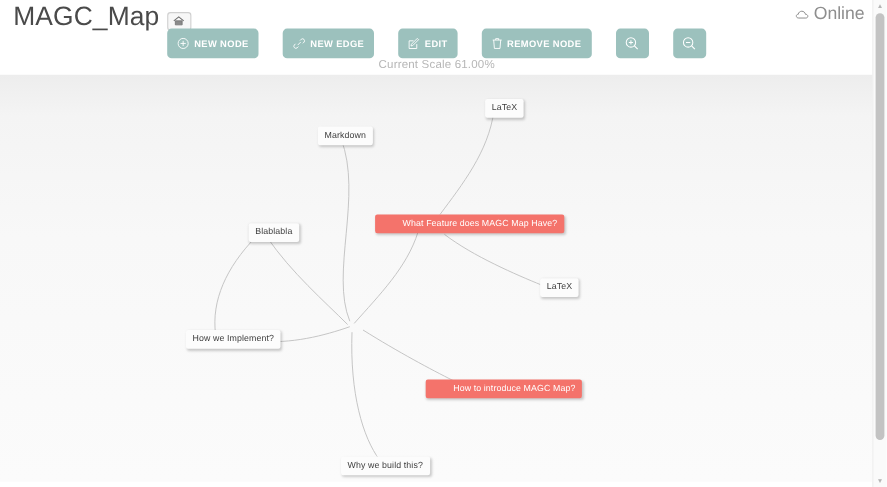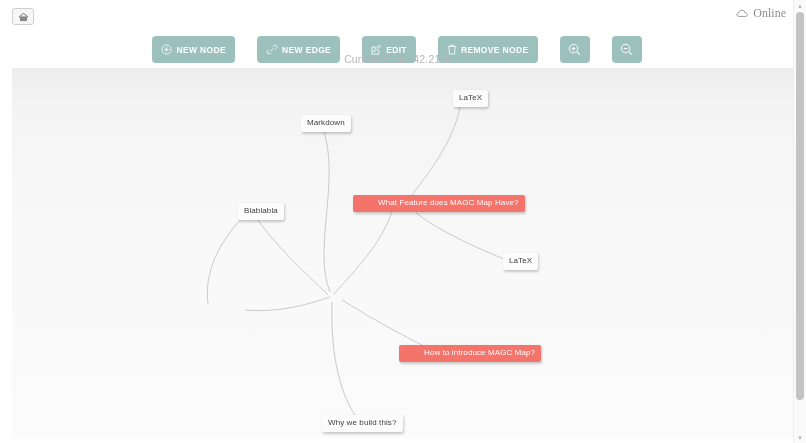--- a/index.html
+++ b/index.html
@@ -68,32 +68,31 @@
 
   
   .online-badge {
     position: absolute;
     right: 8px;
     top: 7px;
     display: flex;
     align-items: center;
     gap: 4px;
     color: #8e8e8e;
-    font-size: 12px;
+    font-size: 16px;
     line-height: 12px;
     white-space: nowrap;
-    font-family: Liberation Serif, serif;
   }
   .online-badge svg { display: block; }
 
   
   .toolbar {
     position: absolute;
     left: 0;
-    top: 36px;
+    top: 26px;
     width: 794px;
     display: flex;
     justify-content: center;
     align-items: flex-end;
     gap: 22px;
   }
   .tool-btn {
     height: 27px;
     background: #9cc1bd;
     border: none;
@@ -122,21 +121,21 @@
     width: 794px;
     text-align: center;
     font-size: 10.5px;
     color: #b6b6b6;
     letter-spacing: 0.15px;
   }
 
   
   .canvas {
     position: absolute;
-    left: 12px;
+    left: 0;
     top: 68px;
     width: 794px;
     height: 370px;
     background: linear-gradient(180deg, #ededed 0%, #f4f4f4 10%, #f8f8f8 40%, #fbfbfb 100%);
     overflow: hidden;
   }
   .canvas-svg {
     position: absolute;
     left: 0; top: 0;
     width: 794px;
@@ -201,20 +200,21 @@
   }
 </style>
 </head>
 <body>
 
 <div id="app">
 
   <div class="header">
 
     <div class="title-row">
+      <div class="app-title">MAGC_Map</div>
       <div class="home-btn">
         <span>
           <svg width="11" height="10" viewBox="0 0 11 10">
             <path d="M1 5 L5.5 1.4 L10 5" fill="none" stroke="#6f6f6f" stroke-width="1"></path>
             <path d="M2.4 4.9 L2.4 8.6 L8.6 8.6 L8.6 4.9 Z" fill="#8a8a8a" stroke="#6f6f6f" stroke-width="0.7"></path>
           </svg>
         </span>
       </div>
     </div>
 
@@ -289,21 +289,21 @@
           <svg width="13" height="13" viewBox="0 0 14 14">
             <circle cx="6" cy="6" r="4.6" fill="none" stroke="#ffffff" stroke-width="1"></circle>
             <path d="M3.9 6 L8.1 6" stroke="#ffffff" stroke-width="1"></path>
             <path d="M9.4 9.4 L12.6 12.6" stroke="#ffffff" stroke-width="1.1"></path>
           </svg>
         </span>
       </button>
 
     </div>
 
-    <div class="scale-label">Current Scale 42.21%</div>
+    <div class="scale-label">Current Scale 61.00%</div>
   </div>
 
   <div class="canvas">
 
     <svg class="canvas-svg" viewBox="0 0 794 375">
       <g fill="none" stroke="#c4c4c4" stroke-width="0.9">
 
         <path d="M449 33 C444 70, 420 100, 400 127"></path>
 
         <path d="M310 58 C330 110, 300 180, 318 224"></path>
@@ -322,20 +322,21 @@
 
         <path d="M320 234 C318 290, 330 330, 345 350"></path>
       </g>
     </svg>
 
     <div class="node white" style="left:441px; top:22px;">LaTeX</div>
     <div class="node white" style="left:289px; top:47px;">Markdown</div>
     <div class="node red" style="left:341px; top:127px;">What Feature does MAGC Map Have?</div>
     <div class="node white" style="left:226px; top:135px;">Blablabla</div>
     <div class="node white" style="left:491px; top:185px;">LaTeX</div>
+    <div class="node white" style="left:169px; top:232px;">How we Implement?</div>
     <div class="node red" style="left:387px; top:277px;">How to introduce MAGC Map?</div>
     <div class="node white" style="left:310px; top:347px;">Why we build this?</div>
 
   </div>
 </div>
 
 <div class="scrollbar">
   <div class="sb-arrow up">▲</div>
   <div class="sb-thumb"></div>
   <div class="sb-arrow down">▼</div>

